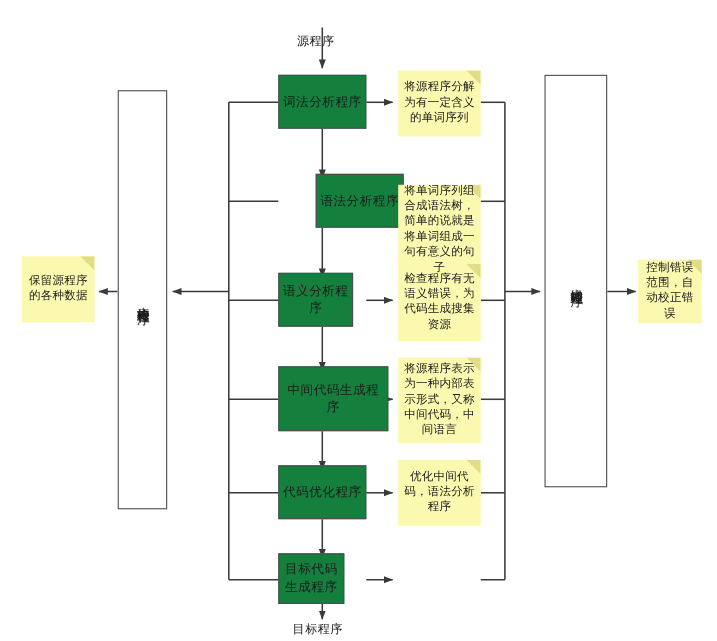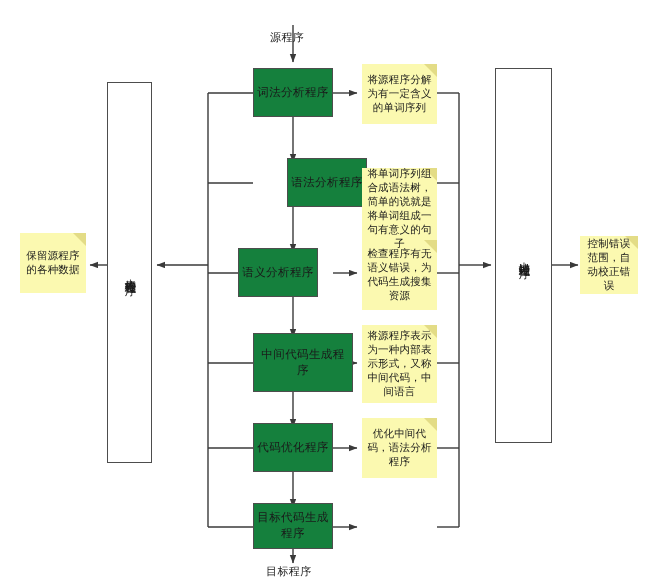--- a/index.html
+++ b/index.html
@@ -158,30 +158,30 @@
 
   <div class="edgelabel" style="left:270px; top:6px;margin-top:24px;">源程序</div>
   <div class="edgelabel" style="left:266px; top:564px;">目标程序</div>
 
   <div class="node" style="left:253px; top:68px; width:80px; height:49px;">
     <span>词法分析程序</span>
   </div>
   <div class="node" style="left:253px; top:158px; width:80px; height:49px;margin-left:34px;">
     <span>语法分析程序</span>
   </div>
-  <div class="node" style="left:238px; top:248px; width:80px; height:49px;">
+  <div class="node" style="left:253px; top:248px; width:68px; height:49px;">
     <span>语义分析程序</span>
   </div>
   <div class="node" style="left:253px; top:333px; width:100px; height:59px;">
     <span>中间代码生成程序</span>
   </div>
   <div class="node" style="left:253px; top:423px; width:80px; height:49px;">
     <span>代码优化程序</span>
   </div>
-  <div class="node" style="left:253px; top:503px; width:80px; height:46px;">
+  <div class="node" style="left:253px; top:503px; width:60px; height:46px;">
     <span>目标代码生成程序</span>
   </div>
 
   <div class="vnode" style="left:107px; top:82px; width:45px; height:381px;">
     <span>表格管理程序</span>
   </div>
   <div class="vnode" style="left:495px; top:68px; width:57px; height:375px;">
     <span>出错处理程序</span>
   </div>
 

